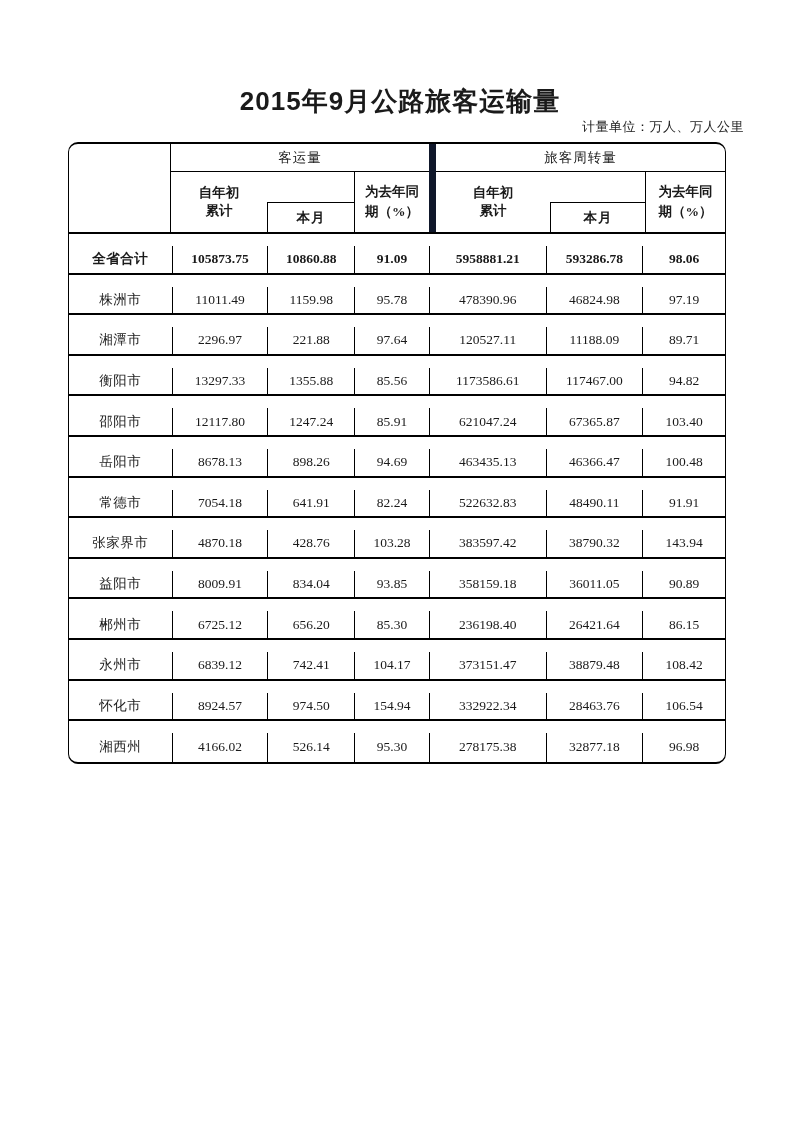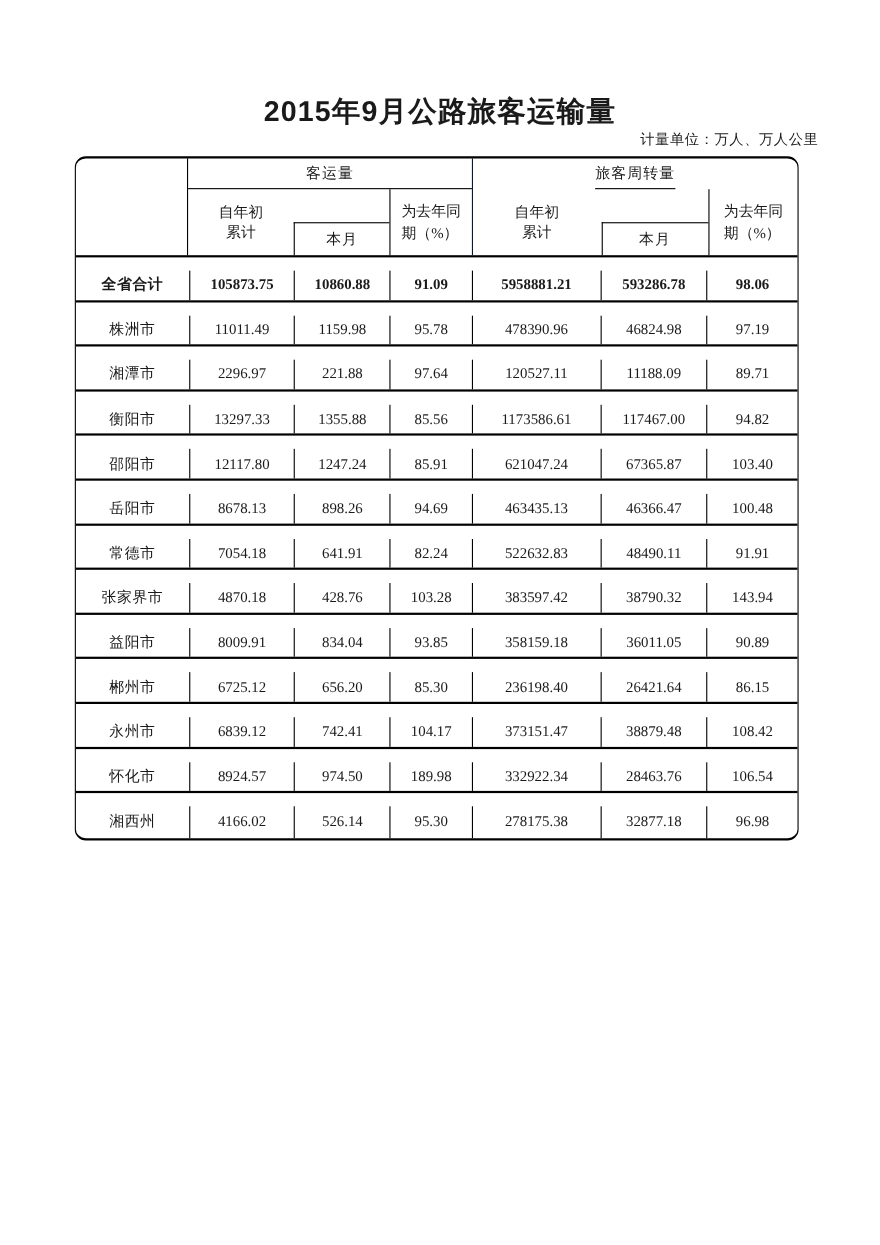--- a/index.html
+++ b/index.html
@@ -49,28 +49,28 @@
   .thead {
     display: flex;
     height: 90px;
     border-bottom: 2.5px solid #000;
   }
   .label-col {
     border-right: 1px solid #000;
     height: 100%;
   }
   .grp { display: flex; flex-direction: column; }
-  .grp.right { border-left: 1px solid #0f172a; align-items: center; }
+  .grp.right { border-left: 7px solid #0f172a; }
   .grp-title {
     height: 28px;
     display: flex; align-items: center; justify-content: center;
     border-bottom: 1px solid #000;
     letter-spacing: 1px;
   }
-  .sub { display: flex; flex: 1; }
+  .sub { display: flex; flex: 1; font-weight: bold; }
   .sub-cell { height: 100%; }
   .cum {
     display: flex; align-items: center; justify-content: center;
     text-align: center;
     white-space: pre-line;
     line-height: 1.35;
   }
   .month-col { display: flex; flex-direction: column; }
   .month-spacer { height: 30px; }
   .month-box {
@@ -260,21 +260,21 @@
     <div class="cell val w3">104.17</div>
     <div class="cell val w4">373151.47</div>
     <div class="cell val w5">38879.48</div>
     <div class="cell val w6 last">108.42</div>
   </div>
 
   <div class="trow">
     <div class="cell lbl w0">怀化市</div>
     <div class="cell val w1">8924.57</div>
     <div class="cell val w2">974.50</div>
-    <div class="cell val w3">189.98</div>
+    <div class="cell val w3">154.94</div>
     <div class="cell val w4">332922.34</div>
     <div class="cell val w5">28463.76</div>
     <div class="cell val w6 last">106.54</div>
   </div>
 
 
   <div class="trow">
     <div class="cell lbl w0">湘西州</div>
     <div class="cell val w1">4166.02</div>
     <div class="cell val w2">526.14</div>

